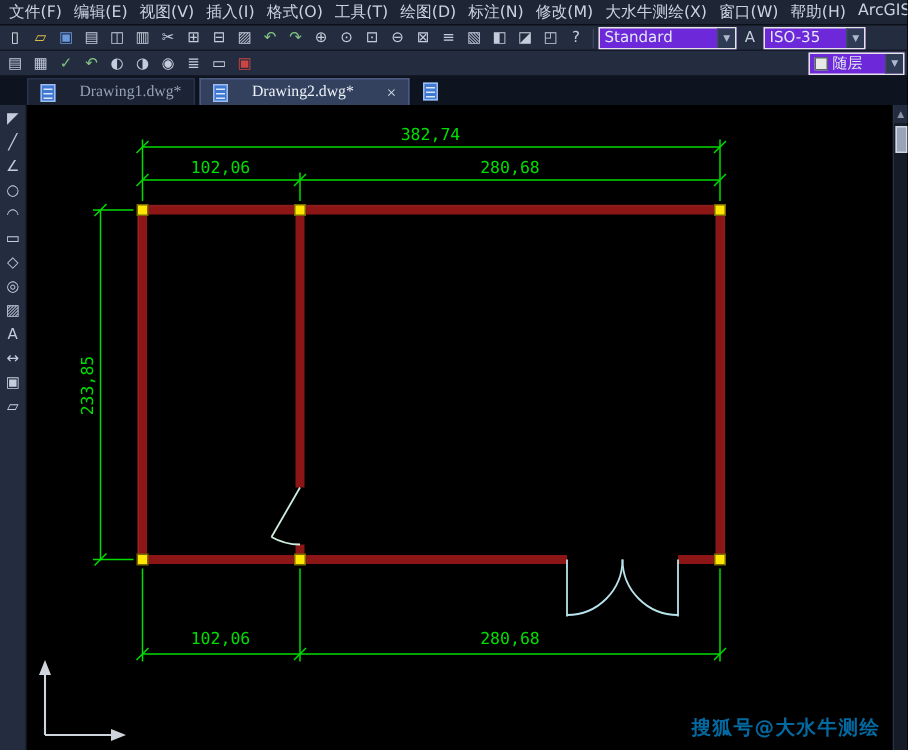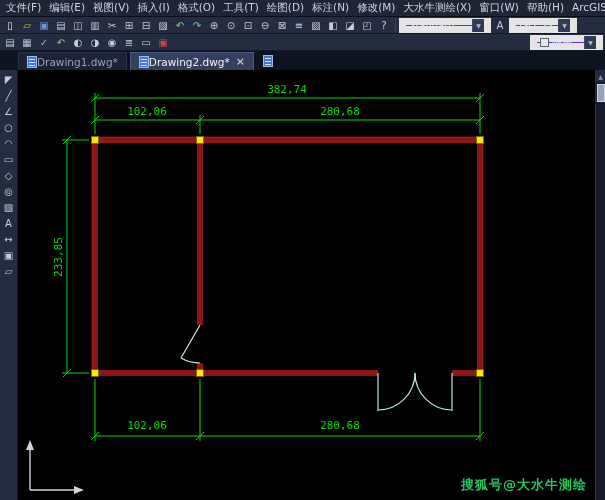--- a/index.html
+++ b/index.html
@@ -14,33 +14,33 @@
   .menu-items { display:flex; }
   .menu-item { padding:1px 4px; cursor:default; }
 
   
   .toolbar { height:17px; flex:0 0 17px; background:#242d3f; border-bottom:1px solid #121826;
     display:flex; align-items:center; padding:0 2px; gap:1px; white-space:nowrap; overflow:hidden; }
   .icon-row { display:flex; gap:1px; }
   .tbico { width:16px; height:15px; display:flex; align-items:center; justify-content:center;
     font-size:10px; color:#c5cddc; border:1px solid transparent; }
   .tbsep { width:1px; height:13px; background:#121826; margin:0 2px; border-right:1px solid #3a4560; }
-  .combo { height:15px; background:#6d28d9; border:7px solid #e5e5e5; display:flex;
+  .combo { height:15px; background:#6d28d9; border:1px solid #e5e5e5; display:flex;
     align-items:center; font-size:10px; color:#e2e8f2; padding:0 0 0 3px; gap:3px; }
   .combo .arrow { background:#2f3b55; border-left:1px solid #3c4a62; width:12px; height:13px;
     display:flex; align-items:center; justify-content:center; font-size:6px; color:#aeb8cc; }
   .chip { width:9px; height:9px; display:inline-block; border:1px solid #5a6residual; border:1px solid #566; }
   .dot { width:8px; height:8px; border-radius:50%; display:inline-block; }
   .spacer { flex:1; }
 
   
   .tabbar { height:19px; flex:0 0 19px; background:#0e141f; display:flex; align-items:flex-end;
     padding-left:18px; gap:3px; }
-  .tab { height:18px; display:flex; align-items:center; gap:0; padding:0 8px;
-    font-size:10.5px; color:#96a1b6; background:#1b2334; border:1px solid #29334c; border-bottom:none; }
+  .tab { height:18px; display:flex; align-items:center; gap:16px; padding:0 8px;
+    font-size:10.5px; color:#96a1b6; background:#1b2334; border:1px solid #29334c; border-bottom:none;font-family:Liberation Serif, serif; }
   .tab.active { background:#33415e; color:#eef2f8; border-color:#4a5a82;text-align:right; }
   .docico { width:10px; height:12px; background:#3f79d2; border:1px solid #9dbdf0;
     display:inline-block; position:relative; }
   .docico::after { content:""; position:absolute; left:1px; top:2px; right:1px; height:1px;
     background:#d9e6fa; box-shadow:0 3px 0 #d9e6fa, 0 6px 0 #d9e6fa; }
   .tabclose { margin-left:6px; font-size:11px; color:#dfe5ee; cursor:default; }
   .newdoc { margin-left:6px; margin-bottom:3px; }
 
   
   .main { flex:1; display:flex; min-height:0; }
@@ -173,21 +173,21 @@
 
         <span class="tbico" style="color: rgb(197, 205, 220);">◉</span>
 
         <span class="tbico" style="color: rgb(197, 205, 220);">≣</span>
 
         <span class="tbico" style="color: rgb(197, 205, 220);">▭</span>
 
         <span class="tbico" style="color: rgb(204, 68, 68);">▣</span>
       </div>
     <span class="spacer"></span>
-    <div class="combo" style="width:73px">
+    <div class="combo" style="width:64px">
       <span class="chip" style="background:#e8e8e8"></span>
       <span class="spacer">随层</span>
       <span class="arrow">▼</span>
     </div>
   </div>
 
   <div class="tabbar">
     <div class="tab">
       <span class="docico"></span>
       <span>Drawing1.dwg*</span>
@@ -300,21 +300,21 @@
         </g>
 
         <g fill="none" stroke-width="1.4" stroke="#cfd4dc">
           <line x1="12" y1="420" x2="12" y2="374"></line>
           <line x1="12" y1="420" x2="62" y2="420"></line>
           <path d="M8,380 L12,370 L16,380 Z" fill="#cfd4dc" stroke="none"></path>
           <path d="M56,416 L66,420 L56,424 Z" fill="#cfd4dc" stroke="none"></path>
         </g>
       </svg>
 
-      <div class="watermark" style="color:#22c55e">搜狐号@大水牛测绘</div>
+      <div class="watermark" style="color:#0369a1">搜狐号@大水牛测绘</div>
     </div>
 
     <div class="scrollbar">
       <div class="scroll-btn">▲</div>
       <div class="scroll-thumb"></div>
     </div>
 
   </div>
 </div>
 

